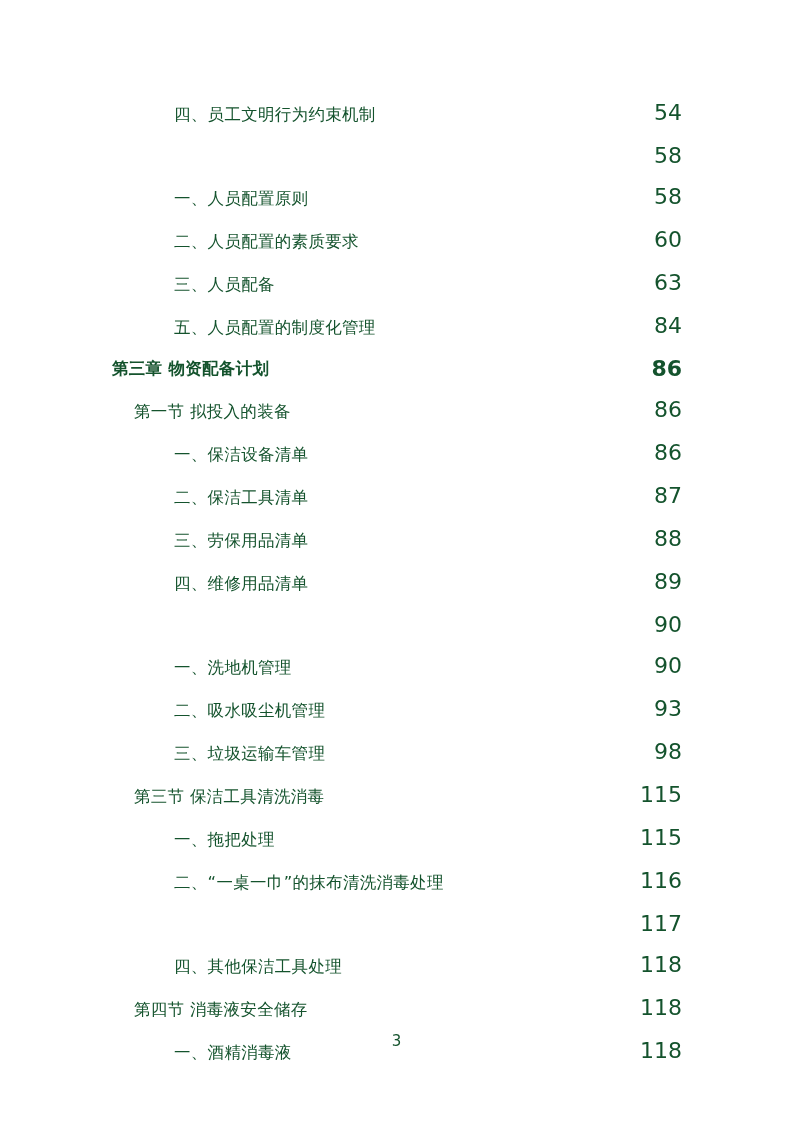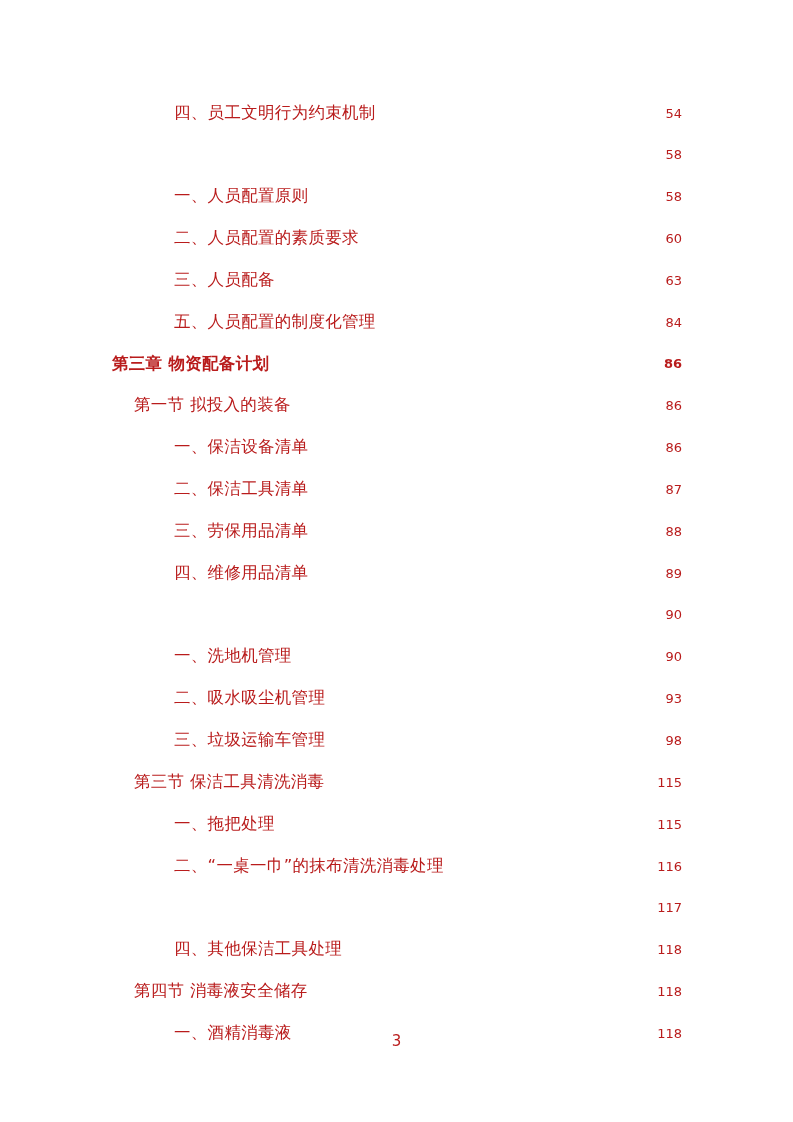--- a/index.html
+++ b/index.html
@@ -7,21 +7,21 @@
     padding: 0;
     background: #ffffff;
   }
   .page {
     position: relative;
     width: 793px;
     height: 1122px;
     background: #ffffff;
     margin: 0 auto;
     font-family: "DejaVu Sans", "Liberation Sans", sans-serif;
-    color: #b91c1c;
+    color: #14532d;
     overflow: hidden;
   }
   .toc {
     position: absolute;
     top: 92px;
     left: 112px;
     width: 570px;
   }
   .toc-row {
     display: flex;
@@ -53,21 +53,21 @@
     bottom: 0.08em;
     white-space: nowrap;
     letter-spacing: 0px;
     font-size: 16.5px;
     color: #000;
   }
   .toc-row .page-no {
     flex: 0 0 auto;
     text-align: right;
     min-width: 34px;
-    font-size: 13px;
+    font-size: 22px;
   }
   
   .lvl-chapter {
     font-weight: bold;
     align-items: center;
   }
   .lvl-chapter .indent { width: 0px; }
   .lvl-section .indent { width: 22px; }
   .lvl-item .indent { width: 62px; }
 

